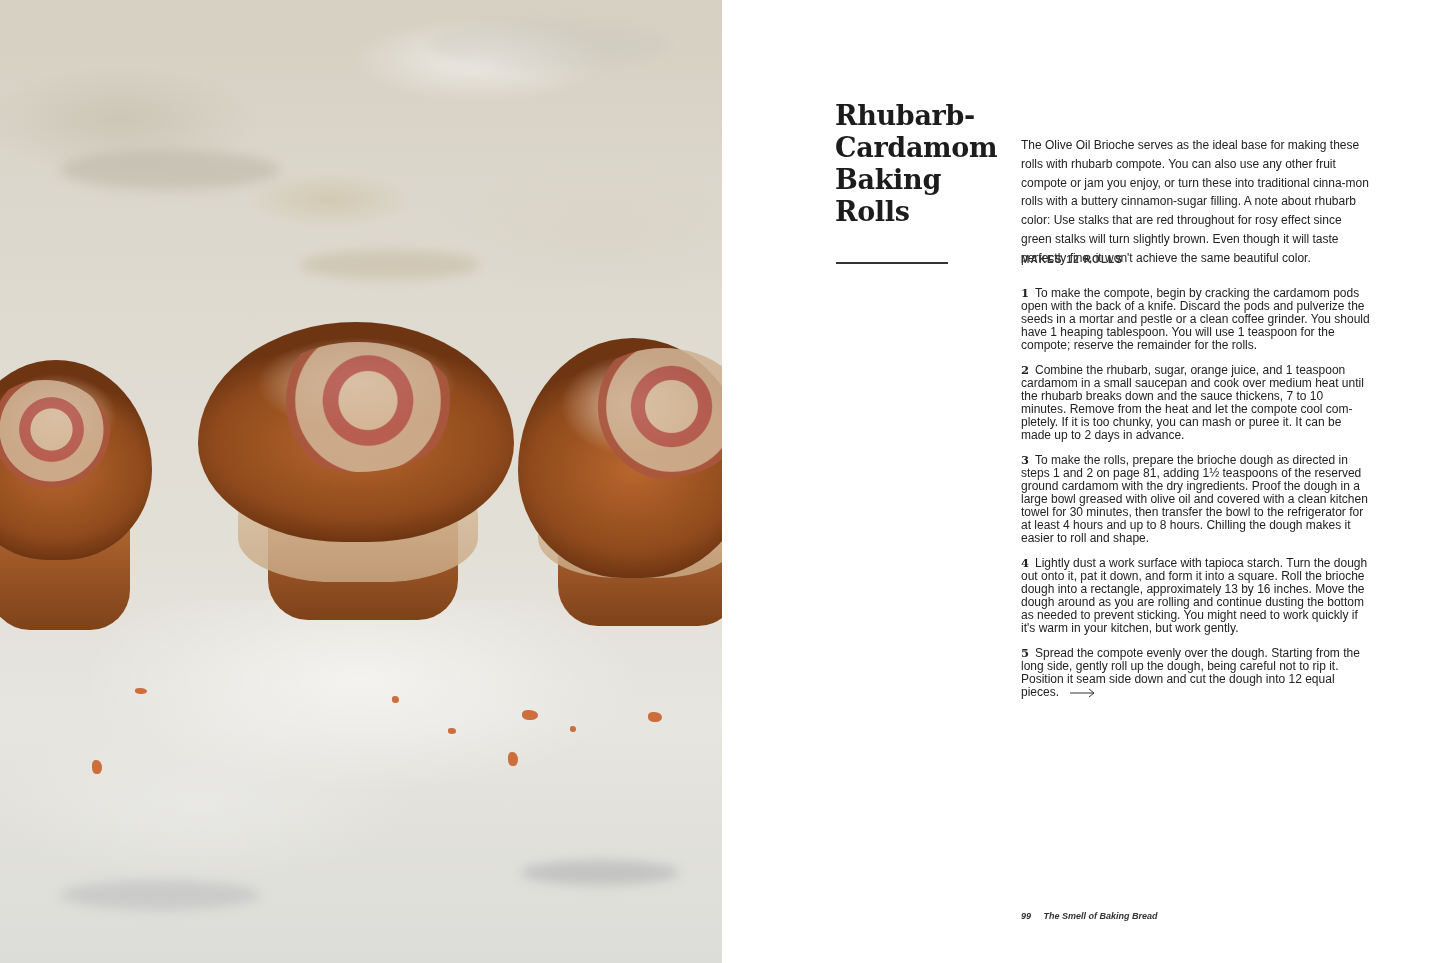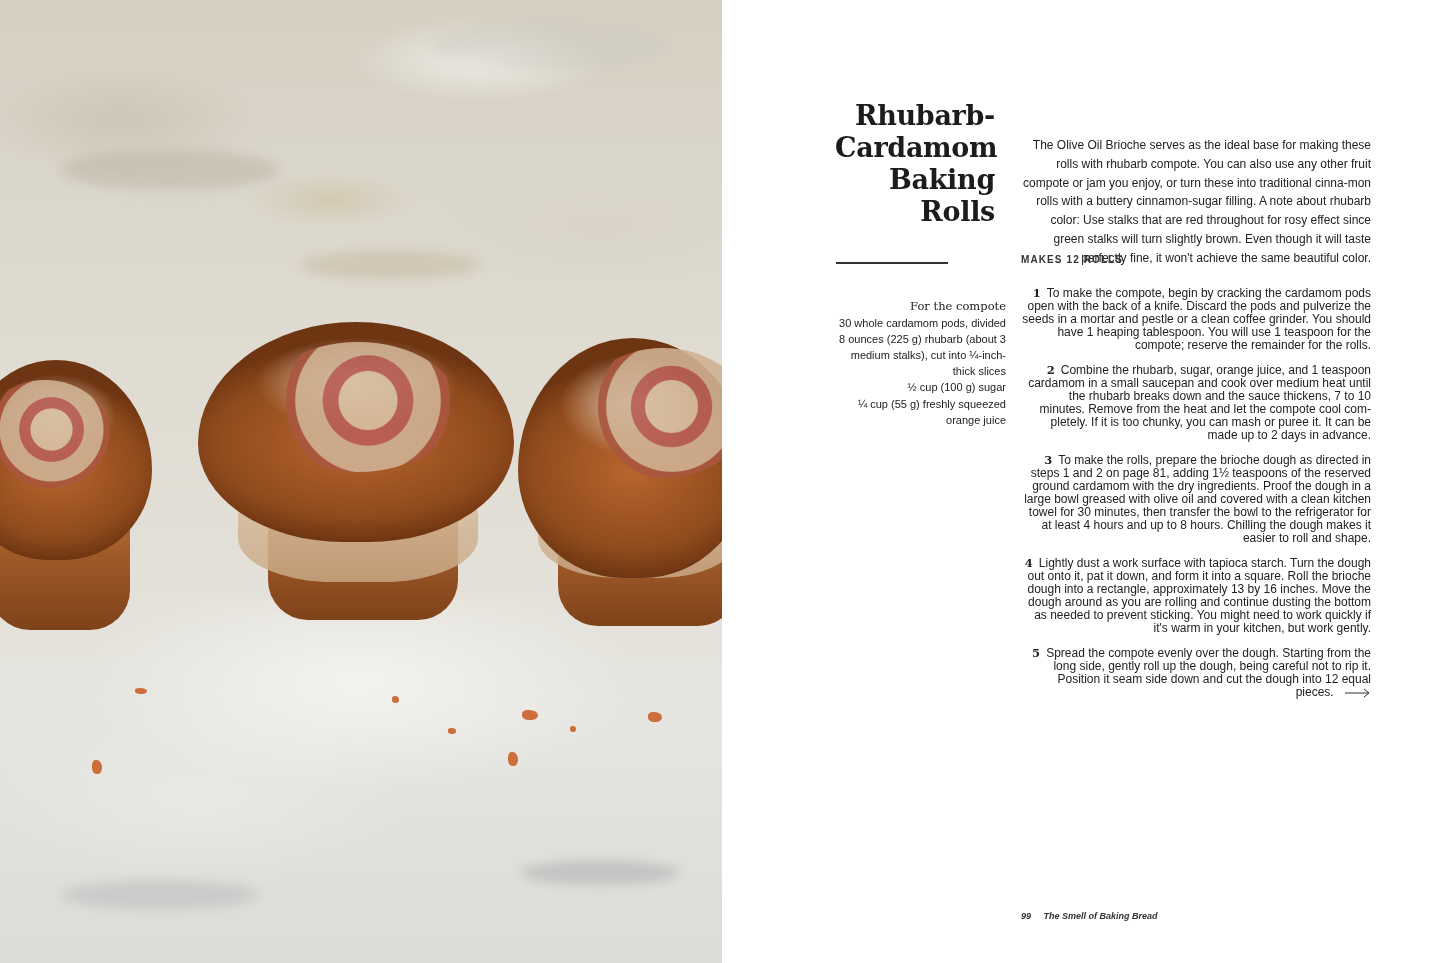--- a/index.html
+++ b/index.html
@@ -42,21 +42,21 @@
       radial-gradient(circle at 55% 45%, #d8bfa2 0 22%, #b85e55 23% 34%, #cfb193 35% 55%, #a9563f 56% 62%, transparent 63%);
     opacity: 0.9;
   }
   .roll .dough {
     position: absolute; border-radius: 40%;
     background: linear-gradient(180deg, #dbc3a6, #c9a884);
     opacity: 0.85;
   }
 
   
-  .page { position: absolute; left: 722px; top: 0; width: 723px; height: 963px; background: #ffffff; text-align: right; }
+  .page { position: absolute; left: 722px; top: 0; width: 723px; height: 963px; background: #ffffff; }
 
   .title {
     position: absolute; left: 113px; top: 100px; width: 160px;
     font-family: "DejaVu Serif", "Liberation Serif", serif;
     font-size: 27px; line-height: 32px; color: #1c1c1c; letter-spacing: -0.3px;
   }
   .title-rule { position: absolute; left: 114px; top: 262px; width: 112px; height: 1.5px; background: #333; }
 
   .ingredients { position: absolute; left: 114px; top: 298px; width: 170px; font-size: 11px; line-height: 16.1px; color: #222; }
   .ing-heading {
@@ -131,27 +131,20 @@
 
   <h1 class="title">
     <div>Rhubarb-</div>
     <div>Cardamom</div>
     <div>Baking</div>
     <div>Rolls</div>
   </h1>
   <div class="title-rule"></div>
 
   <div class="ingredients">
-    <div class="ing-group">
-      <div class="ing-heading">For the compote</div>
-      <div class="ing-item">30 whole cardamom pods, divided</div>
-      <div class="ing-item">8 ounces (225 g) rhubarb (about 3 medium stalks), cut into ¼-inch-thick slices</div>
-      <div class="ing-item">½ cup (100 g) sugar</div>
-      <div class="ing-item">¼ cup (55 g) freshly squeezed orange juice</div>
-    </div>
   </div>
 
   <p class="intro">The Olive Oil Brioche serves as the ideal base for making these rolls with rhubarb compote. You can also use any other fruit compote or jam you enjoy, or turn these into traditional cinna-mon rolls with a buttery cinnamon-sugar filling. A note about rhubarb color: Use stalks that are red throughout for rosy effect since green stalks will turn slightly brown. Even though it will taste perfectly fine, it won't achieve the same beautiful color.</p>
 
   <div class="yield">MAKES 12 ROLLS</div>
 
   <div class="steps">
     <p class="step">
       <span class="step-num">1</span><span>To make the compote, begin by cracking the cardamom pods open with the back of a knife. Discard the pods and pulverize the seeds in a mortar and pestle or a clean coffee grinder. You should have 1 heaping tablespoon. You will use 1 teaspoon for the compote; reserve the remainder for the rolls.</span>
     </p>

